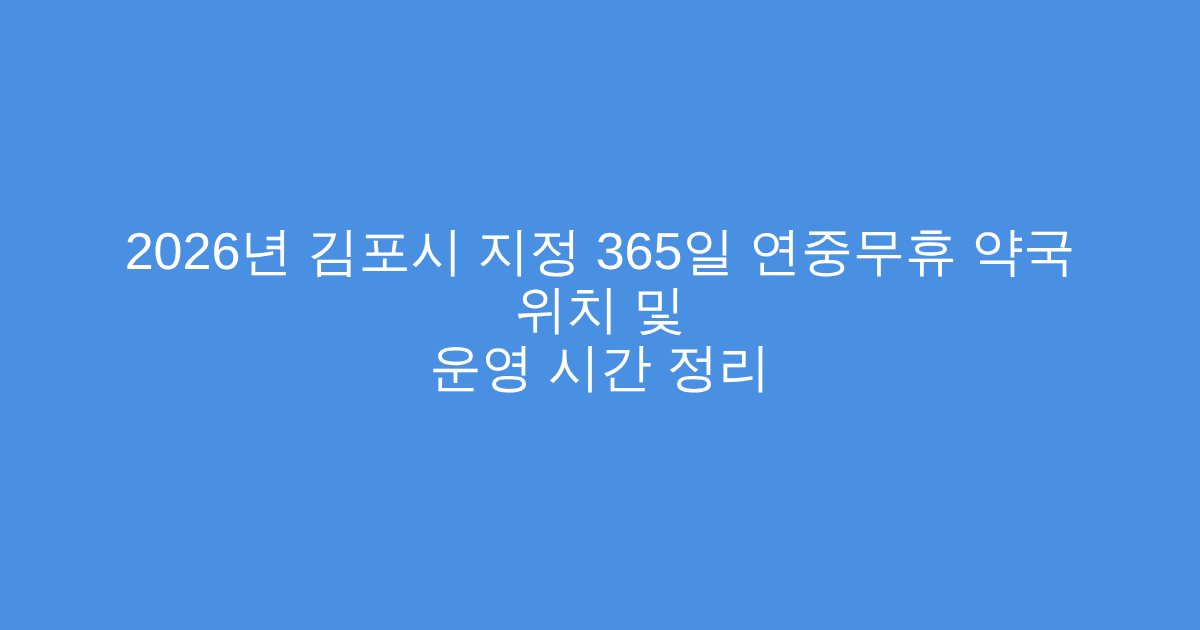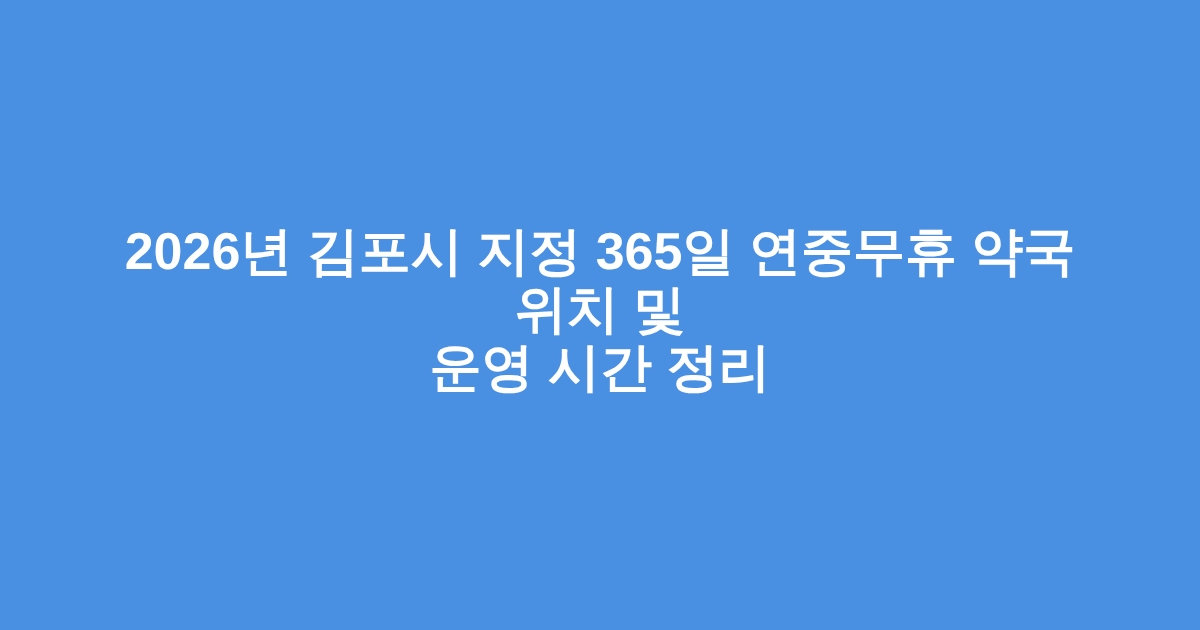--- a/index.html
+++ b/index.html
@@ -36,21 +36,21 @@
     text-align: center;
     
     transform: translateY(-5px);
   }
 
   .headline {
     margin: 15px;
     color: #ffffff;
     font-family: "Liberation Sans", "DejaVu Sans", sans-serif;
     font-size: 52px;
-    font-weight: 700;
+    font-weight: 400;
     line-height: 58px;
     letter-spacing: 0;
     word-break: keep-all;
     white-space: pre-line;
     text-rendering: geometricPrecision;
     -webkit-font-smoothing: antialiased;
   }
 </style>
 </head>
 <body>

